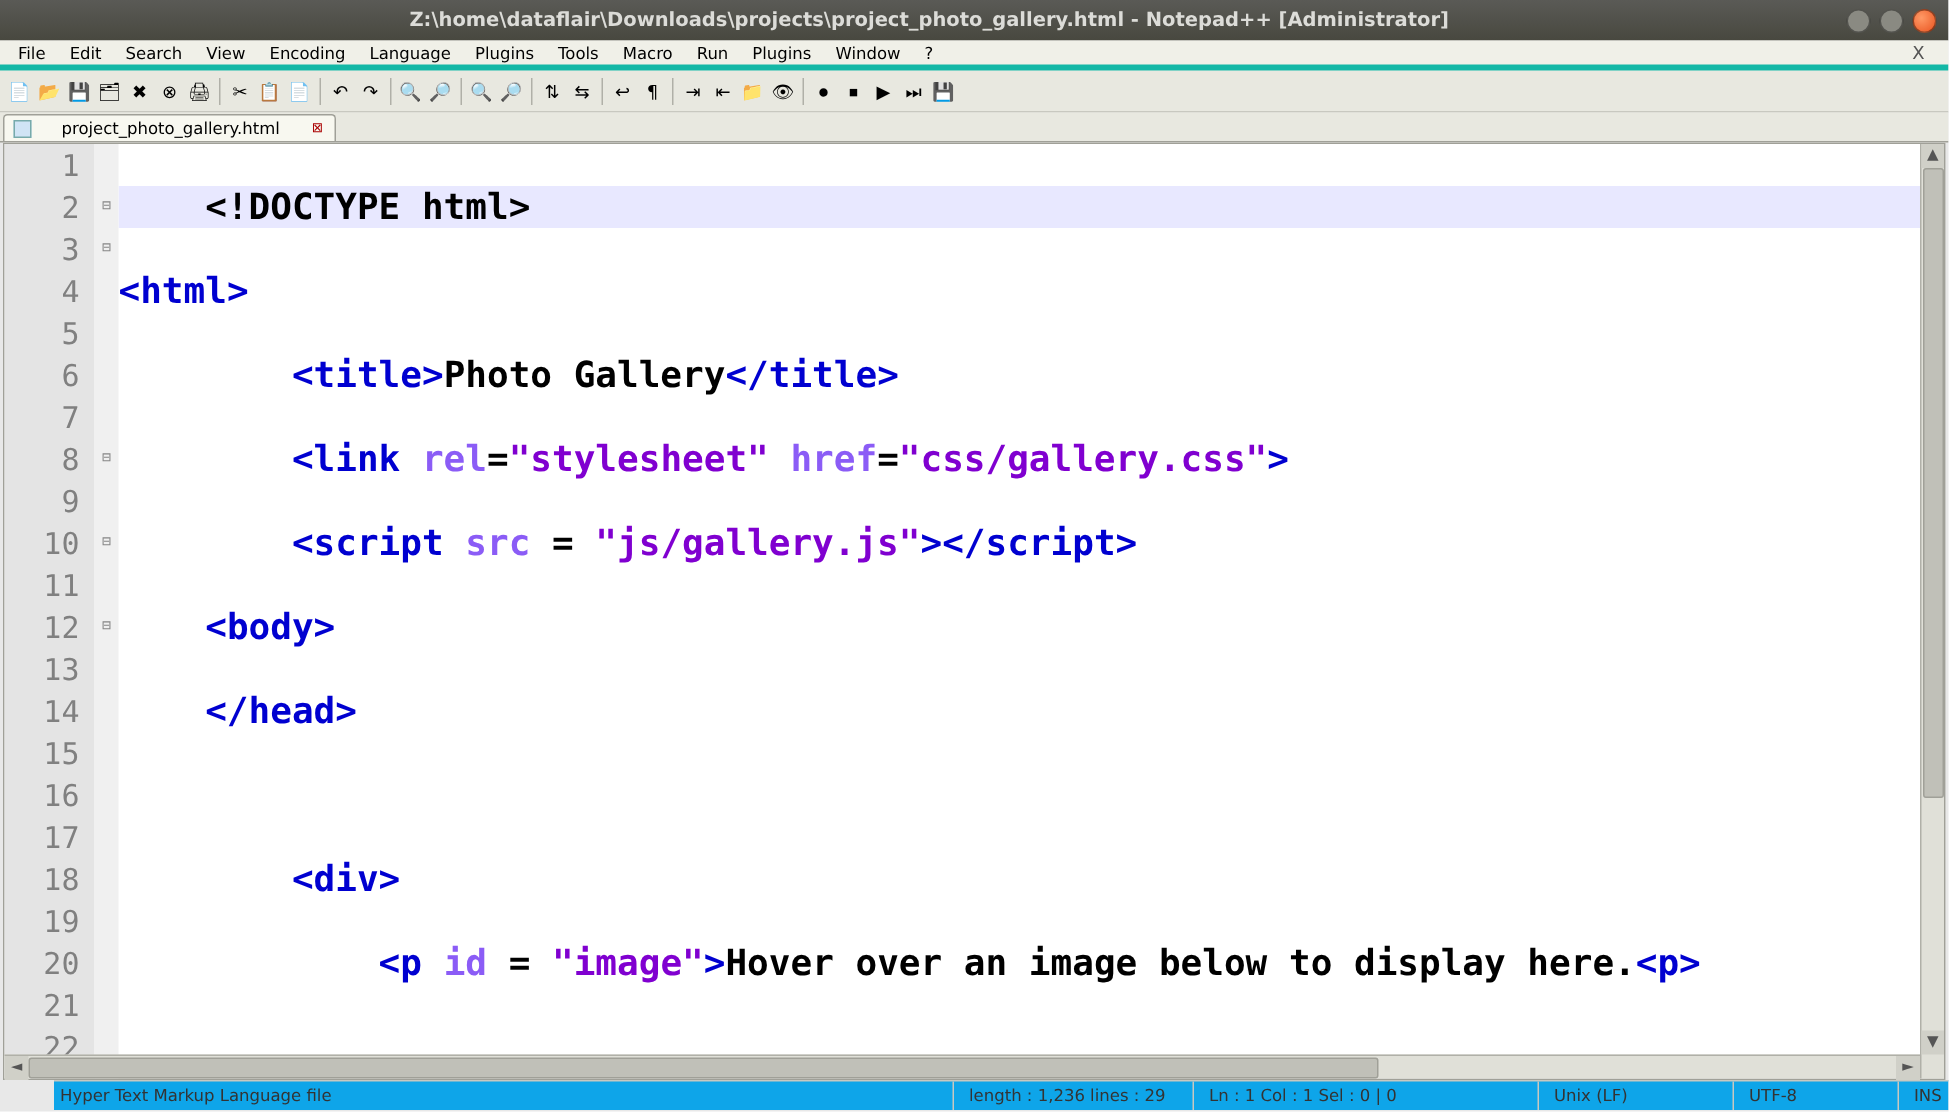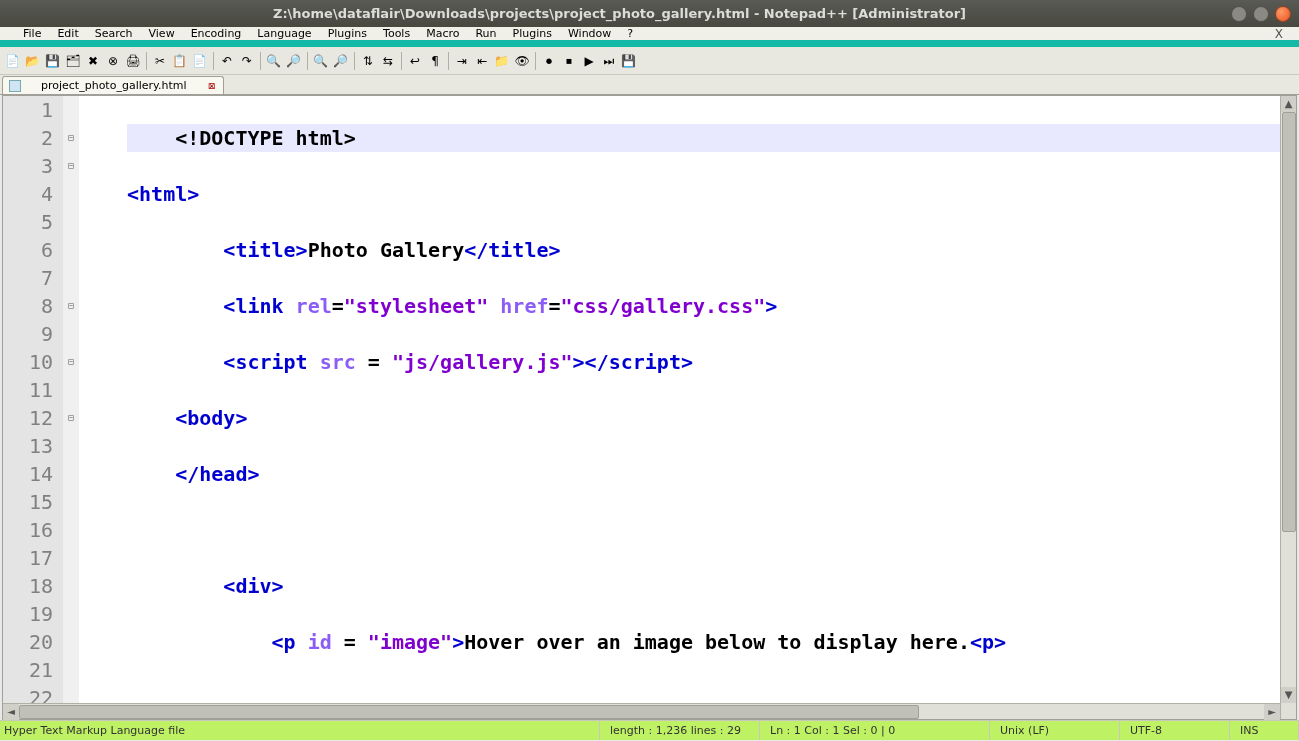--- a/index.html
+++ b/index.html
@@ -8,21 +8,21 @@
 
 .titlebar { background: linear-gradient(to bottom, #5a5a56, #48483f); height: 27px; display: flex; align-items: center; color: #dcdcd8; padding: 0 8px; }
 .titlebar-title { flex: 1; text-align: center; font-weight: bold; font-size: 13px; }
 .wc { display: flex; gap: 6px; }
 .wbtn { width: 16px; height: 16px; border-radius: 50%; border: 1px solid rgba(0,0,0,.4); }
 .wmin { background: #8a8a82; }
 .wmax { background: #8a8a82; }
 .wclose { background: radial-gradient(circle at 35% 35%, #ff9966, #e95420); }
 
 
-.menubar { background: #f0f0e8; height: 20px; display: flex; align-items: center; padding: 0 15px; border-bottom: 7px solid #14b8a6; position: relative; }
+.menubar { background: #f0f0e8; height: 20px; display: flex; align-items: center; padding: 0 4px; border-bottom: 4px solid #14b8a6; position: relative; }
 .menubar span { padding: 2px 8px; cursor: default; }
 .menu-x { position: absolute; right: 8px; font-size: 12px; color: #555; }
 
 
 .toolbar { background: #e8e8e0; height: 28px; display: flex; align-items: center; padding: 0 4px; gap: 2px; border-bottom: 1px solid #c8c8c0; }
 .tbtn { width: 18px; height: 18px; display: inline-flex; align-items: center; justify-content: center; font-size: 12px; cursor: default; }
 .tsep { width: 1px; height: 18px; background: #b0b0a8; margin: 0 2px; }
 
 
 .tabbar { background: #e8e8e0; height: 20px; display: flex; align-items: flex-end; padding-left: 2px; border-bottom: 1px solid #a0a098; }
@@ -30,40 +30,40 @@
 .tab-icon { width: 12px; height: 12px; display: inline-block; background: #d0e4f5; border: 1px solid #7aa; }
 .tab-close { width: 10px; height: 10px; display: inline-flex; align-items: center; justify-content: center; font-size: 9px; color: #a00; }
 
 
 .editor-wrap { position: relative; height: 625px; border: 1px solid #a0a098; margin: 0 2px; background: #fff; }
 .editor { display: flex; height: 100%; overflow: hidden; }
 .gutter { width: 60px; background: #e4e4e4; text-align: right; padding-right: 10px; font-family: "DejaVu Sans Mono", Consolas, monospace; font-size: 20px; color: #808080; line-height: 28px; }
 .gutter div { height: 28px; }
 .fold { width: 16px; background: #f0f0f0; font-family: monospace; font-size: 10px; color: #888; line-height: 28px; text-align: center; }
 .fold div { height: 28px; }
-.code { flex: 1; font-family: "DejaVu Sans Mono", Consolas, monospace; font-size: 20px; line-height: 28px; white-space: pre; overflow: hidden; color: #000; font-weight: bold; margin-left: 48px; }
+.code { flex: 1; font-family: "DejaVu Sans Mono", Consolas, monospace; font-size: 24px; line-height: 28px; white-space: pre; overflow: hidden; color: #000; font-weight: bold; }
 .code .ln { height: 28px; display: block; }
 .code .hl { background: #e8e8ff; display: block; }
 .vscroll { position: absolute; right: 0; top: 0; width: 16px; height: 100%; background: #e0e0d8; border-left: 1px solid #b0b0a8; }
 .vscroll .up, .vscroll .dn { height: 16px; background: #d0d0c8; text-align: center; font-size: 10px; line-height: 16px; color: #555; }
 .vscroll .dn { position: absolute; bottom: 16px; width: 100%; }
 .vscroll .thumb { position: absolute; top: 16px; width: 14px; left: 1px; height: 420px; background: #c0c0b8; border: 1px solid #a0a098; border-radius: 2px; }
 .hscroll { position: absolute; bottom: 0; left: 0; right: 16px; height: 16px; background: #e0e0d8; border-top: 1px solid #b0b0a8; }
 .hscroll .lf, .hscroll .rt { width: 16px; height: 16px; background: #d0d0c8; display: inline-block; text-align: center; font-size: 10px; line-height: 16px; color: #555; }
 .hscroll .rt { float: right; }
 .hscroll .thumb { position: absolute; left: 16px; top: 1px; height: 14px; width: 900px; background: #c0c0b8; border: 1px solid #a0a098; border-radius: 2px; }
 
 
 .tag { color: #0000d0; }
 .attr { color: #8b5cf6; }
 .str { color: #8000d0; }
 .txt { color: #000; }
 
 
-.statusbar { height: 20px; background: #bef264; border-top: 1px solid #c8c8c0; display: flex; align-items: center; font-size: 11px; color: #333; }
+.statusbar { height: 20px; background: #0ea5e9; border-top: 1px solid #c8c8c0; display: flex; align-items: center; font-size: 11px; color: #333; margin-left: 36px; }
 .sb-cell { padding: 0 10px; border-right: 1px solid #c8c8c0; height: 100%; display: flex; align-items: center; }
 .sb-left { flex: 0 0 600px; padding-left: 4px; }
 .sb-stats { flex: 0 0 160px; }
 .sb-pos { flex: 0 0 230px; }
 .sb-eol { flex: 0 0 130px; }
 .sb-enc { flex: 0 0 110px; }
 .sb-ins { flex: 1; }
 </style>
 </head>
 <body>

